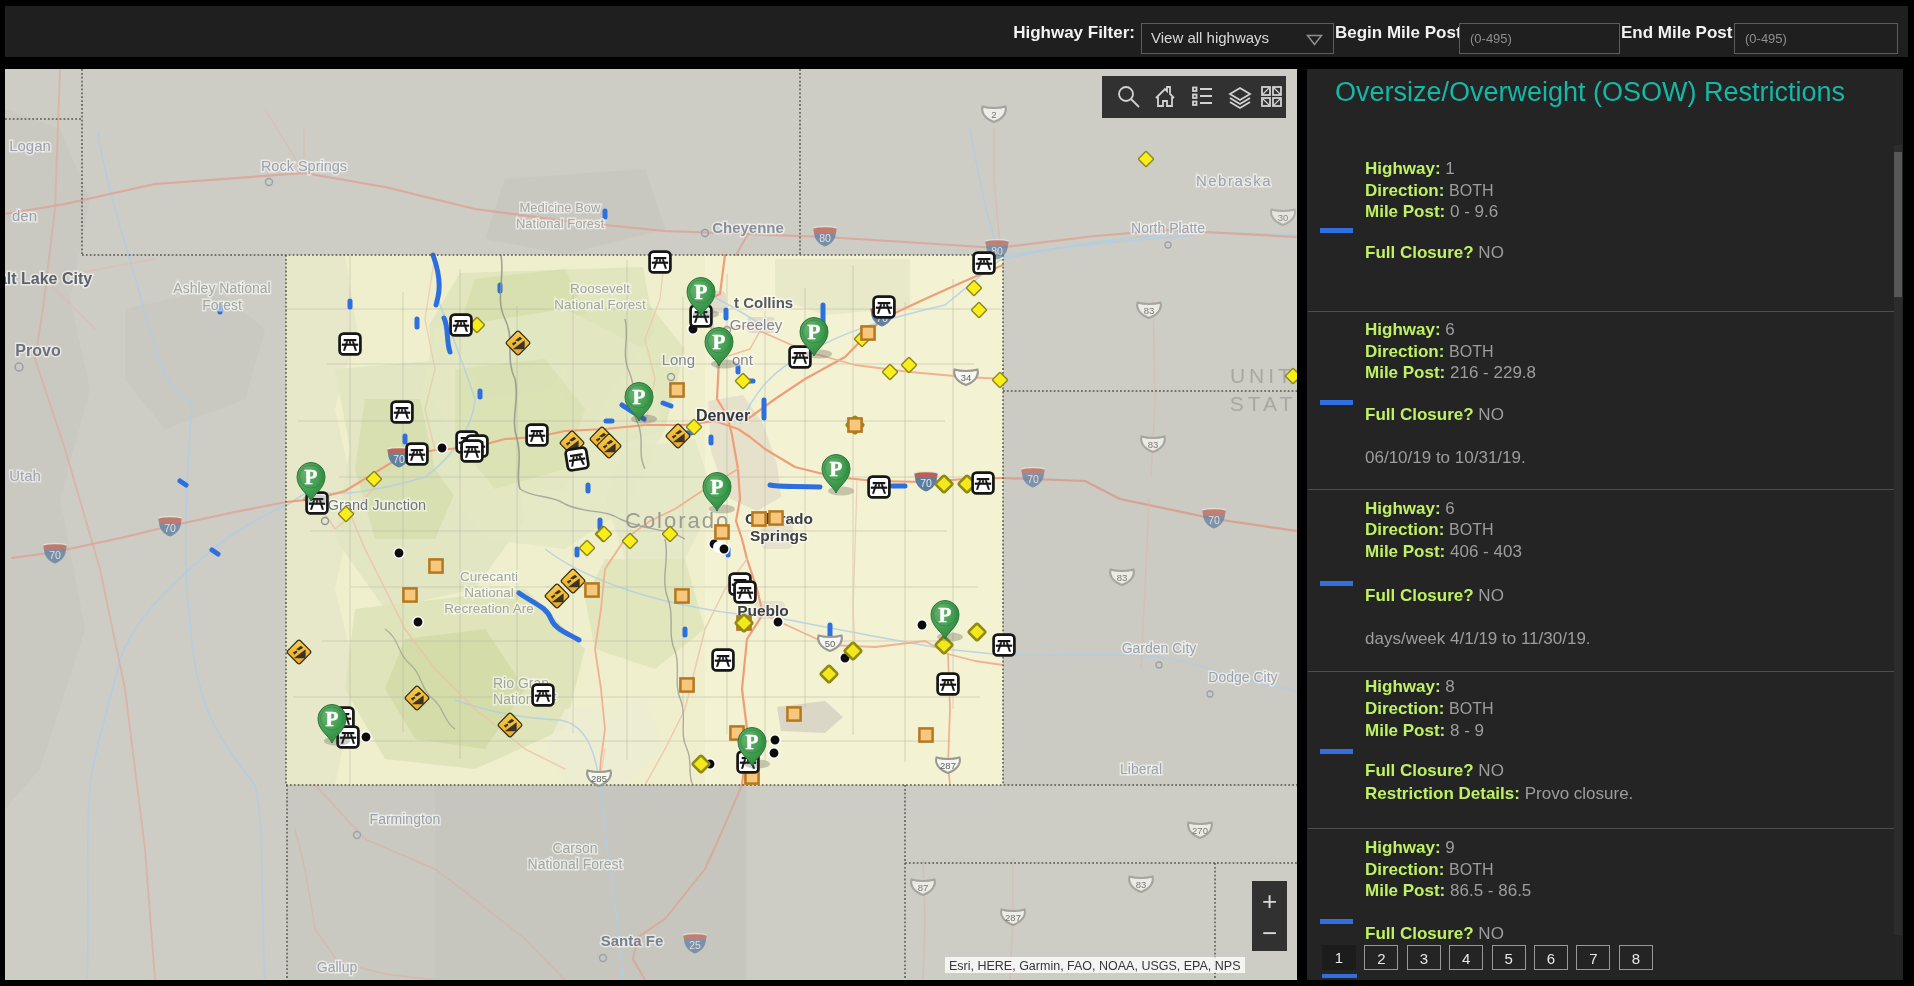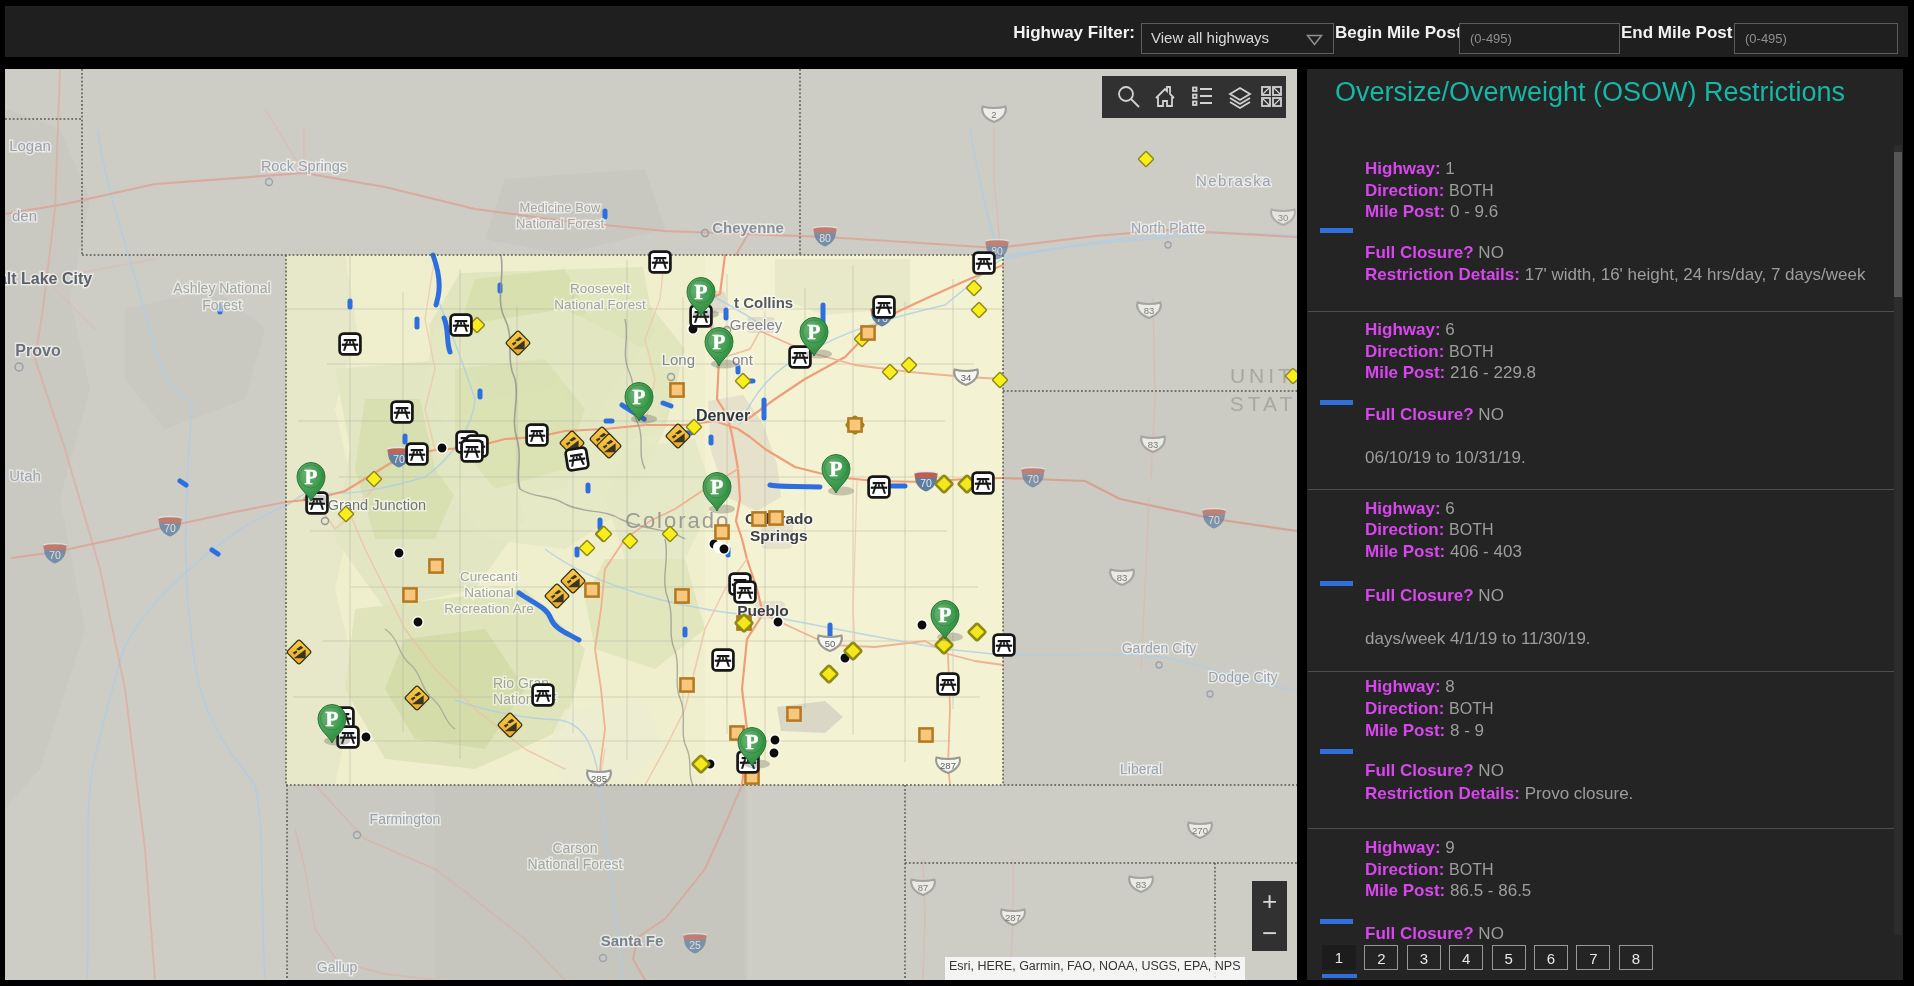--- a/index.html
+++ b/index.html
@@ -4,34 +4,34 @@
  font-family:"Liberation Sans",sans-serif;}
 #page{position:relative;width:1914px;height:986px;background:#000;}
 #topbar{position:absolute;left:5px;top:6px;width:1903px;height:51px;background:#1f1f1f;}
 .tlabel{position:absolute;color:#f2f2f2;font-weight:bold;font-size:17px;top:17px;white-space:nowrap;}
 .tbox{position:absolute;top:16.5px;height:31px;border:1px solid #5c5c5c;background:#1f1f1f;box-sizing:border-box;}
 .tbox .ph{color:#8f8f8f;font-size:13px;line-height:29px;padding-left:10px;}
 .tbox .tv{color:#d8d8d8;font-size:15px;line-height:28px;padding-left:9px;}
 #mapwrap{position:absolute;left:5px;top:69px;width:1292px;height:911px;background:#cbcac3;overflow:hidden;}
 #panel{position:absolute;left:1307px;top:69px;width:596px;height:911px;background:#242424;overflow:hidden;}
 #ptitle{position:absolute;left:9px;top:8px;font-size:27px;color:#14b8a6;letter-spacing:0px;margin-left:19px;}
-.lb{color:#d946ef;font-weight:bold;}
+.lb{color:#bef264;font-weight:bold;}
 .vl{color:#9d9d9d;}
 .pline{position:absolute;left:58px;font-size:17px;white-space:nowrap;}
 .dash{position:absolute;left:13px;width:33px;height:5px;background:#2f6fde;}
 .sep{position:absolute;left:1px;width:586px;height:1px;background:#4e4e4e;}
 .sbtrack{position:absolute;left:587px;top:76px;width:8px;height:790px;background:#2c2c2c;}
 .sbthumb{position:absolute;left:587px;top:83px;width:8px;height:145px;background:#575757;}
 .pgbtn{position:absolute;top:875.5px;width:34px;height:25px;border:1px solid #989898;color:#e8e8e8;
  font-size:15px;text-align:center;line-height:25px;box-sizing:border-box;background:#242424;}
 .pgactive{border:none;background:#1c1c1c;}
 .pgunder{position:absolute;top:905px;width:35px;height:4px;background:#2f6fde;}
 #toolbar{position:absolute;left:1097px;top:7px;width:184px;height:42px;background:#313131;}
 #zoomctl{position:absolute;left:1247px;top:812px;width:35px;height:70px;background:#313131;}
-#attrib{position:absolute;left:940px;top:888px;height:29px;background:rgba(255,255,255,0.78);
+#attrib{position:absolute;left:940px;top:888px;height:16px;background:rgba(255,255,255,0.78);
  color:#363636;font-size:12.5px;line-height:19px;padding:0 4px;white-space:nowrap;}
 .zt{position:absolute;left:0;width:35px;color:#d8d8d8;font-size:26px;text-align:center;font-weight:normal;}
 </style></head><body>
 <div id="page">
 
 <div id="topbar">
  <div class="tlabel" style="left:1008px;width:122px;text-align:right;">Highway Filter:</div>
  <div class="tbox" style="left:1136px;width:193px;">
         <div class="tv">View all highways</div>
    <svg style="position:absolute;right:9px;top:9px;" width="19" height="14" viewBox="0 0 19 14">
@@ -668,21 +668,20 @@
 <div id="attrib">Esri, HERE, Garmin, FAO, NOAA, USGS, EPA, NPS</div>
 
 </div>
 <div id="panel">
 <div id="ptitle">Oversize/Overweight (OSOW) Restrictions</div>
 <div class="pline" style="top:90px;"><span class="lb">Highway:</span> <span class="vl">1</span></div>
 <div class="pline" style="top:111.7px;"><span class="lb">Direction:</span> <span class="vl" style="font-size:16px;">BOTH</span></div>
 <div class="pline" style="top:133.4px;"><span class="lb">Mile Post:</span> <span class="vl">0 - 9.6</span></div>
 <div class="dash" style="top:159px;"></div>
 <div class="pline" style="top:174px;"><span class="lb">Full Closure?</span> <span class="vl">NO</span></div>
-<div class="pline" style="top:196px;"><span class="lb">Restriction Details:</span> <span class="vl">17' width, 16' height, 24 hrs/day, 7 days/week</span></div>
 <div class="pline" style="top:250.8px;"><span class="lb">Highway:</span> <span class="vl">6</span></div>
 <div class="pline" style="top:272.5px;"><span class="lb">Direction:</span> <span class="vl" style="font-size:16px;">BOTH</span></div>
 <div class="pline" style="top:294.2px;"><span class="lb">Mile Post:</span> <span class="vl">216 - 229.8</span></div>
 <div class="dash" style="top:330.5px;"></div>
 <div class="pline" style="top:335.6px;"><span class="lb">Full Closure?</span> <span class="vl">NO</span></div>
 <div class="pline" style="top:379.0px;"><span class="vl">06/10/19 to 10/31/19.</span></div>
 <div class="pline" style="top:429.7px;"><span class="lb">Highway:</span> <span class="vl">6</span></div>
 <div class="pline" style="top:451.4px;"><span class="lb">Direction:</span> <span class="vl" style="font-size:16px;">BOTH</span></div>
 <div class="pline" style="top:473.09999999999997px;"><span class="lb">Mile Post:</span> <span class="vl">406 - 403</span></div>
 <div class="dash" style="top:512px;"></div>

